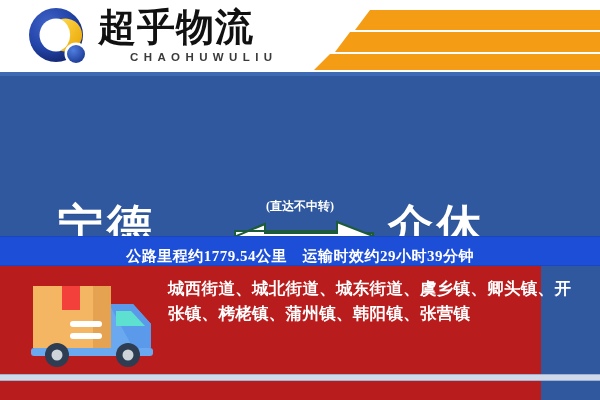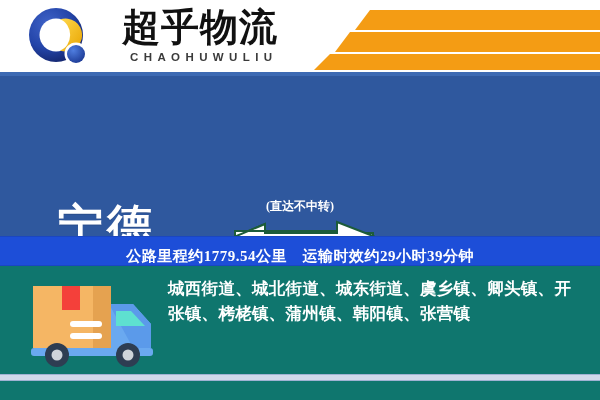--- a/index.html
+++ b/index.html
@@ -38,21 +38,20 @@
     width: 180px;
   }
   .logo-cn {
     font-family: Liberation Serif, serif;
     font-weight: bold;
     font-size: 38px;
     line-height: 42px;
     letter-spacing: 1px;
     color: #111111;
     white-space: nowrap;
-    text-align: right;
   }
   .logo-en {
     font-family: "Liberation Sans", sans-serif;
     font-weight: bold;
     font-size: 11.5px;
     letter-spacing: 5.4px;
     color: #3a3a3a;
     margin-top: 3px;
     white-space: nowrap;
     margin-left: 32px;
@@ -127,22 +126,22 @@
     font-size: 15px;
     color: #ffffff;
     letter-spacing: 0.5px;
     white-space: nowrap;
   }
 
   
   .bottom {
     position: absolute;
     left: 0; top: 266px;
-    width: 600px; height: 134px;
-    background: #0f766e;
+    width: 541px; height: 134px;
+    background: #b91c1c;
   }
   .truck {
     position: absolute;
     left: 21px; top: 8px;
     width: 142px; height: 96px;
   }
   .areas {
     position: absolute;
     left: 168px; top: 10px;
     width: 418px;
@@ -219,20 +218,21 @@
     <div class="arrow-wrap">
       <svg width="150" height="36" viewBox="0 0 150 36" xmlns="http://www.w3.org/2000/svg">
         <path d="M2 20 L40 4 L40 13 L148 13 L148 21 L40 21 L40 31 Z" fill="#ffffff" stroke="#1d5c3a" stroke-width="2" stroke-linejoin="miter"></path>
         <path d="M148 16 L112 2 L112 11 L10 11 L10 17 L112 17 L112 29 Z" fill="#ffffff" stroke="#1d5c3a" stroke-width="2" stroke-linejoin="miter"></path>
         <path d="M2 20 L40 4 L40 13 L112 13 L112 11 L10 11 L10 17 L40 17 L40 31 Z" fill="#ffffff" stroke="#1d5c3a" stroke-width="2" stroke-linejoin="miter"></path>
       </svg>
     </div>
 
     <div class="midlabel midlabel-bot">【往返运输】</div>
 
+    <div class="city city-dest">介休</div>
   </div>
 
   <div class="infobar">
     <span class="infobar-text">公路里程约1779.54公里　运输时效约29小时39分钟</span>
   </div>
 
   <div class="bottom">
 
     <div class="truck">
       <svg width="142" height="96" viewBox="0 0 142 96" xmlns="http://www.w3.org/2000/svg">

